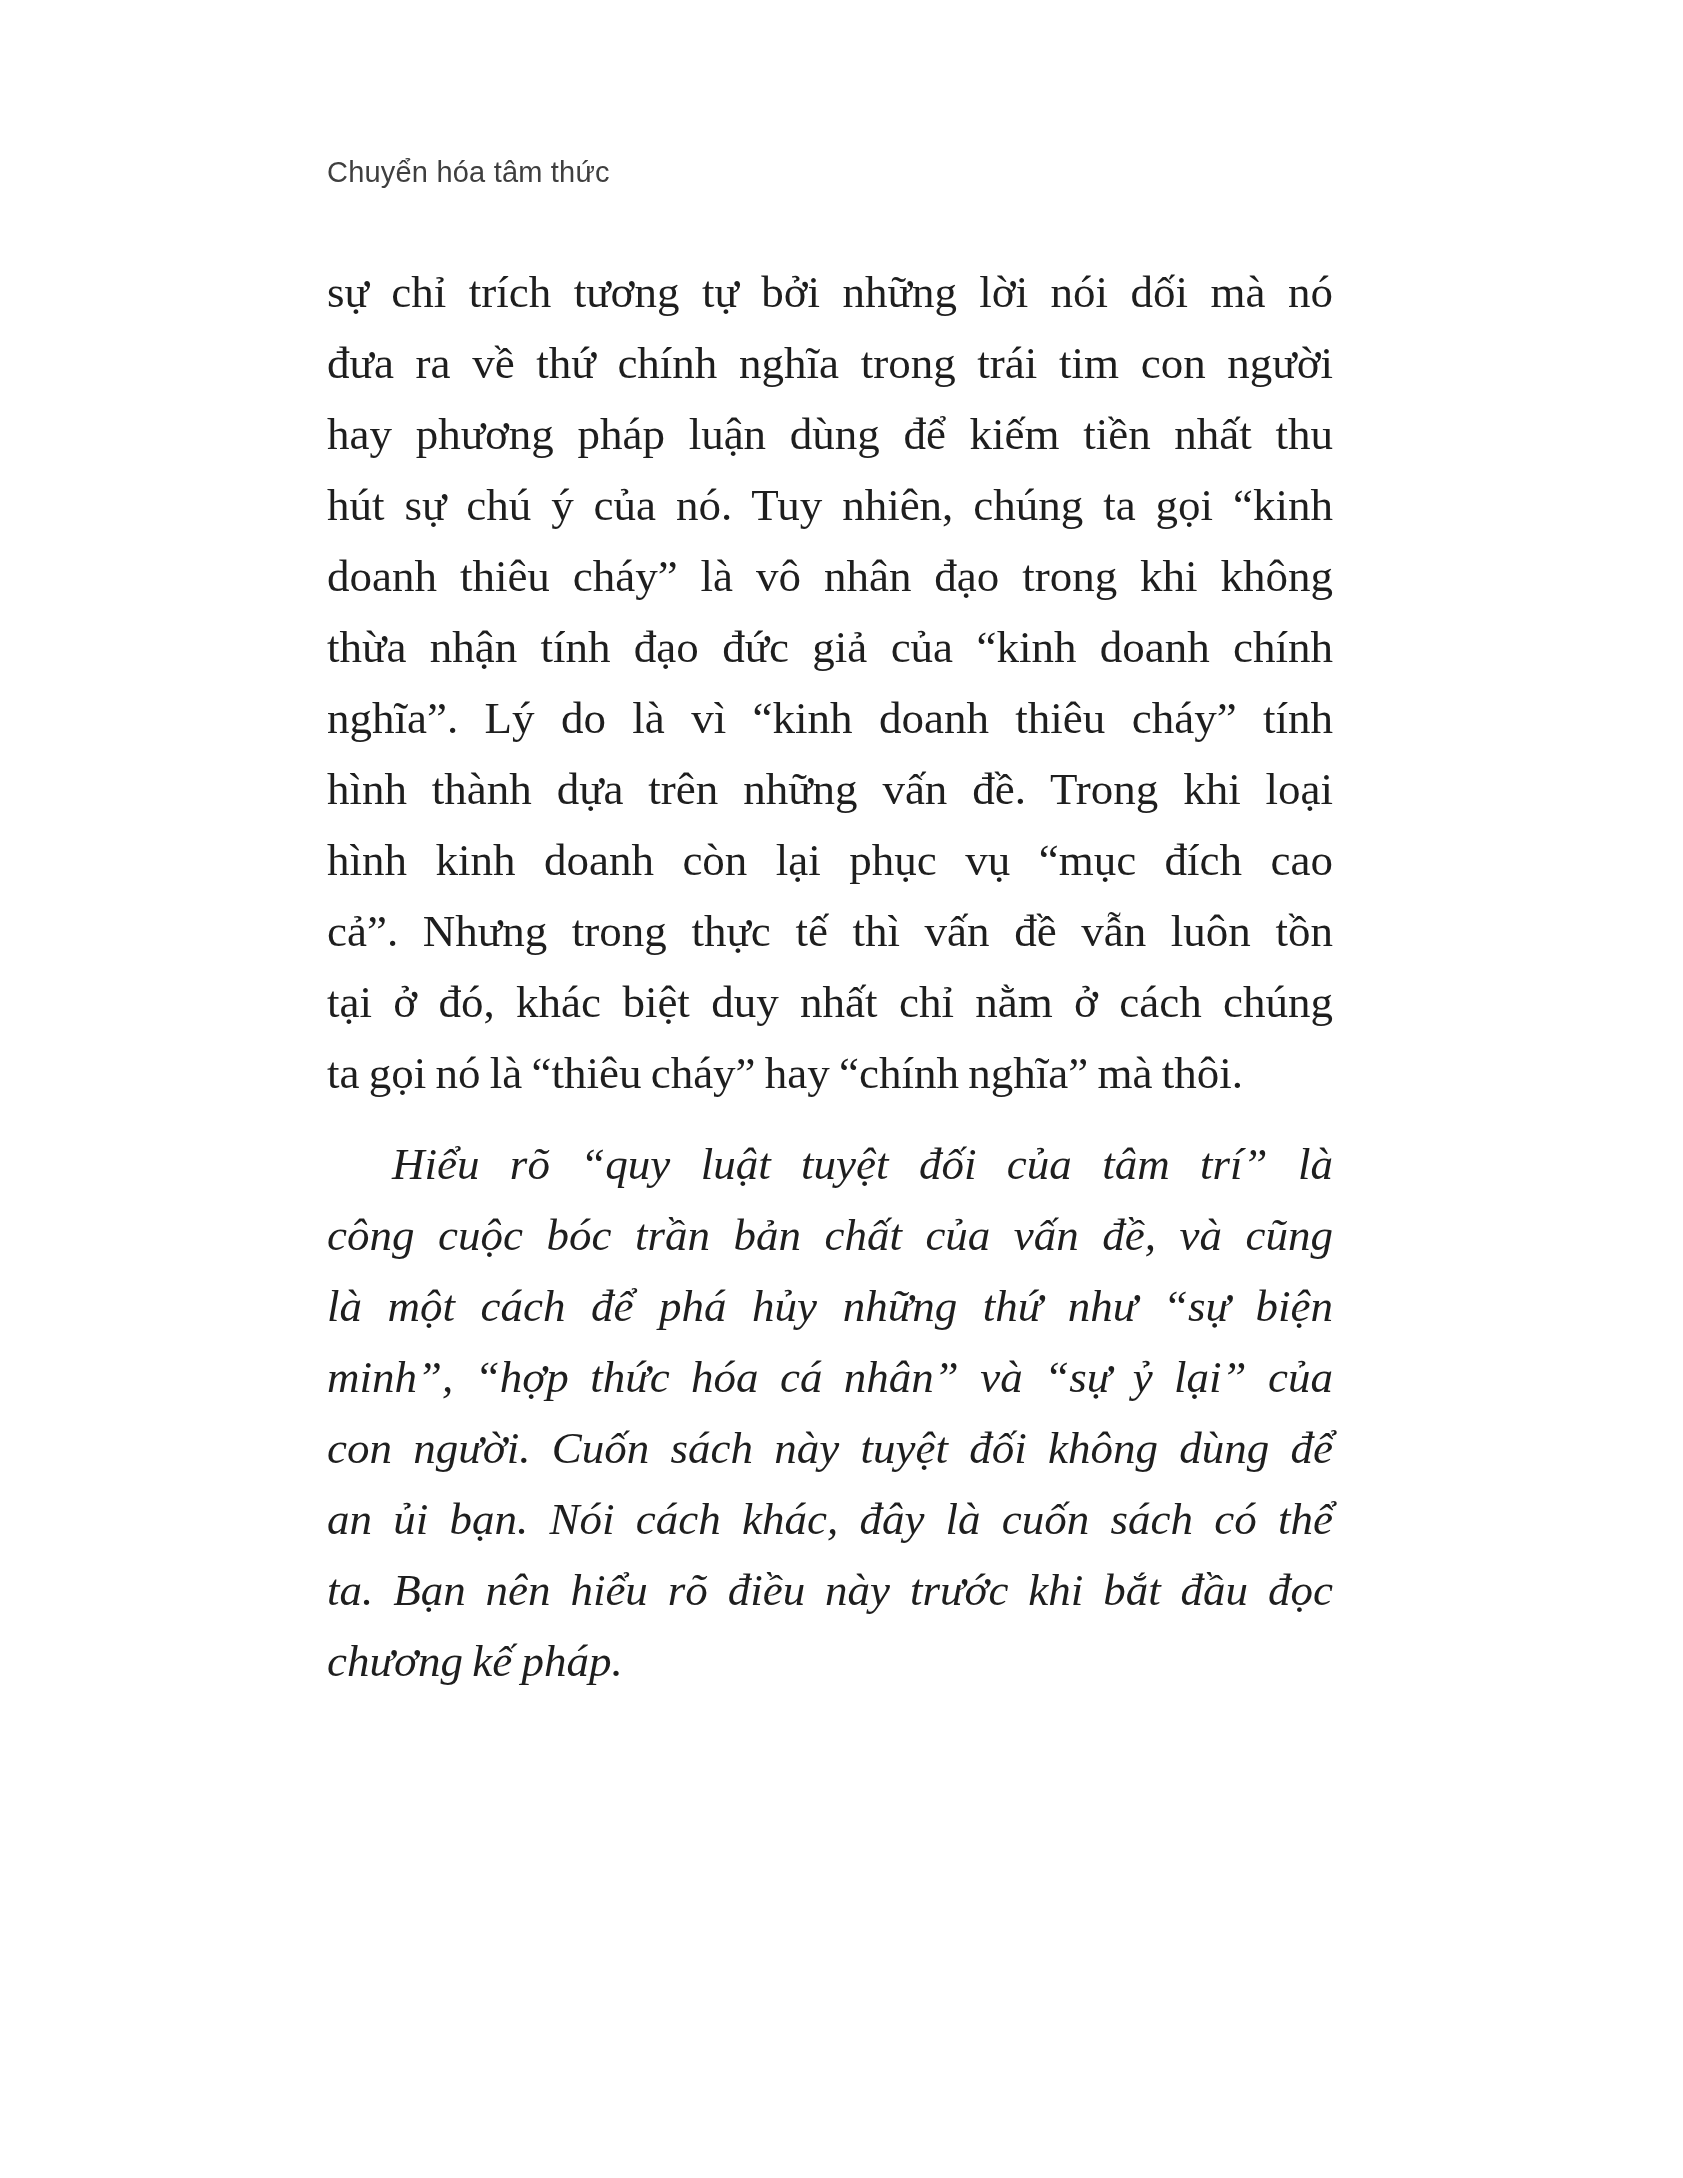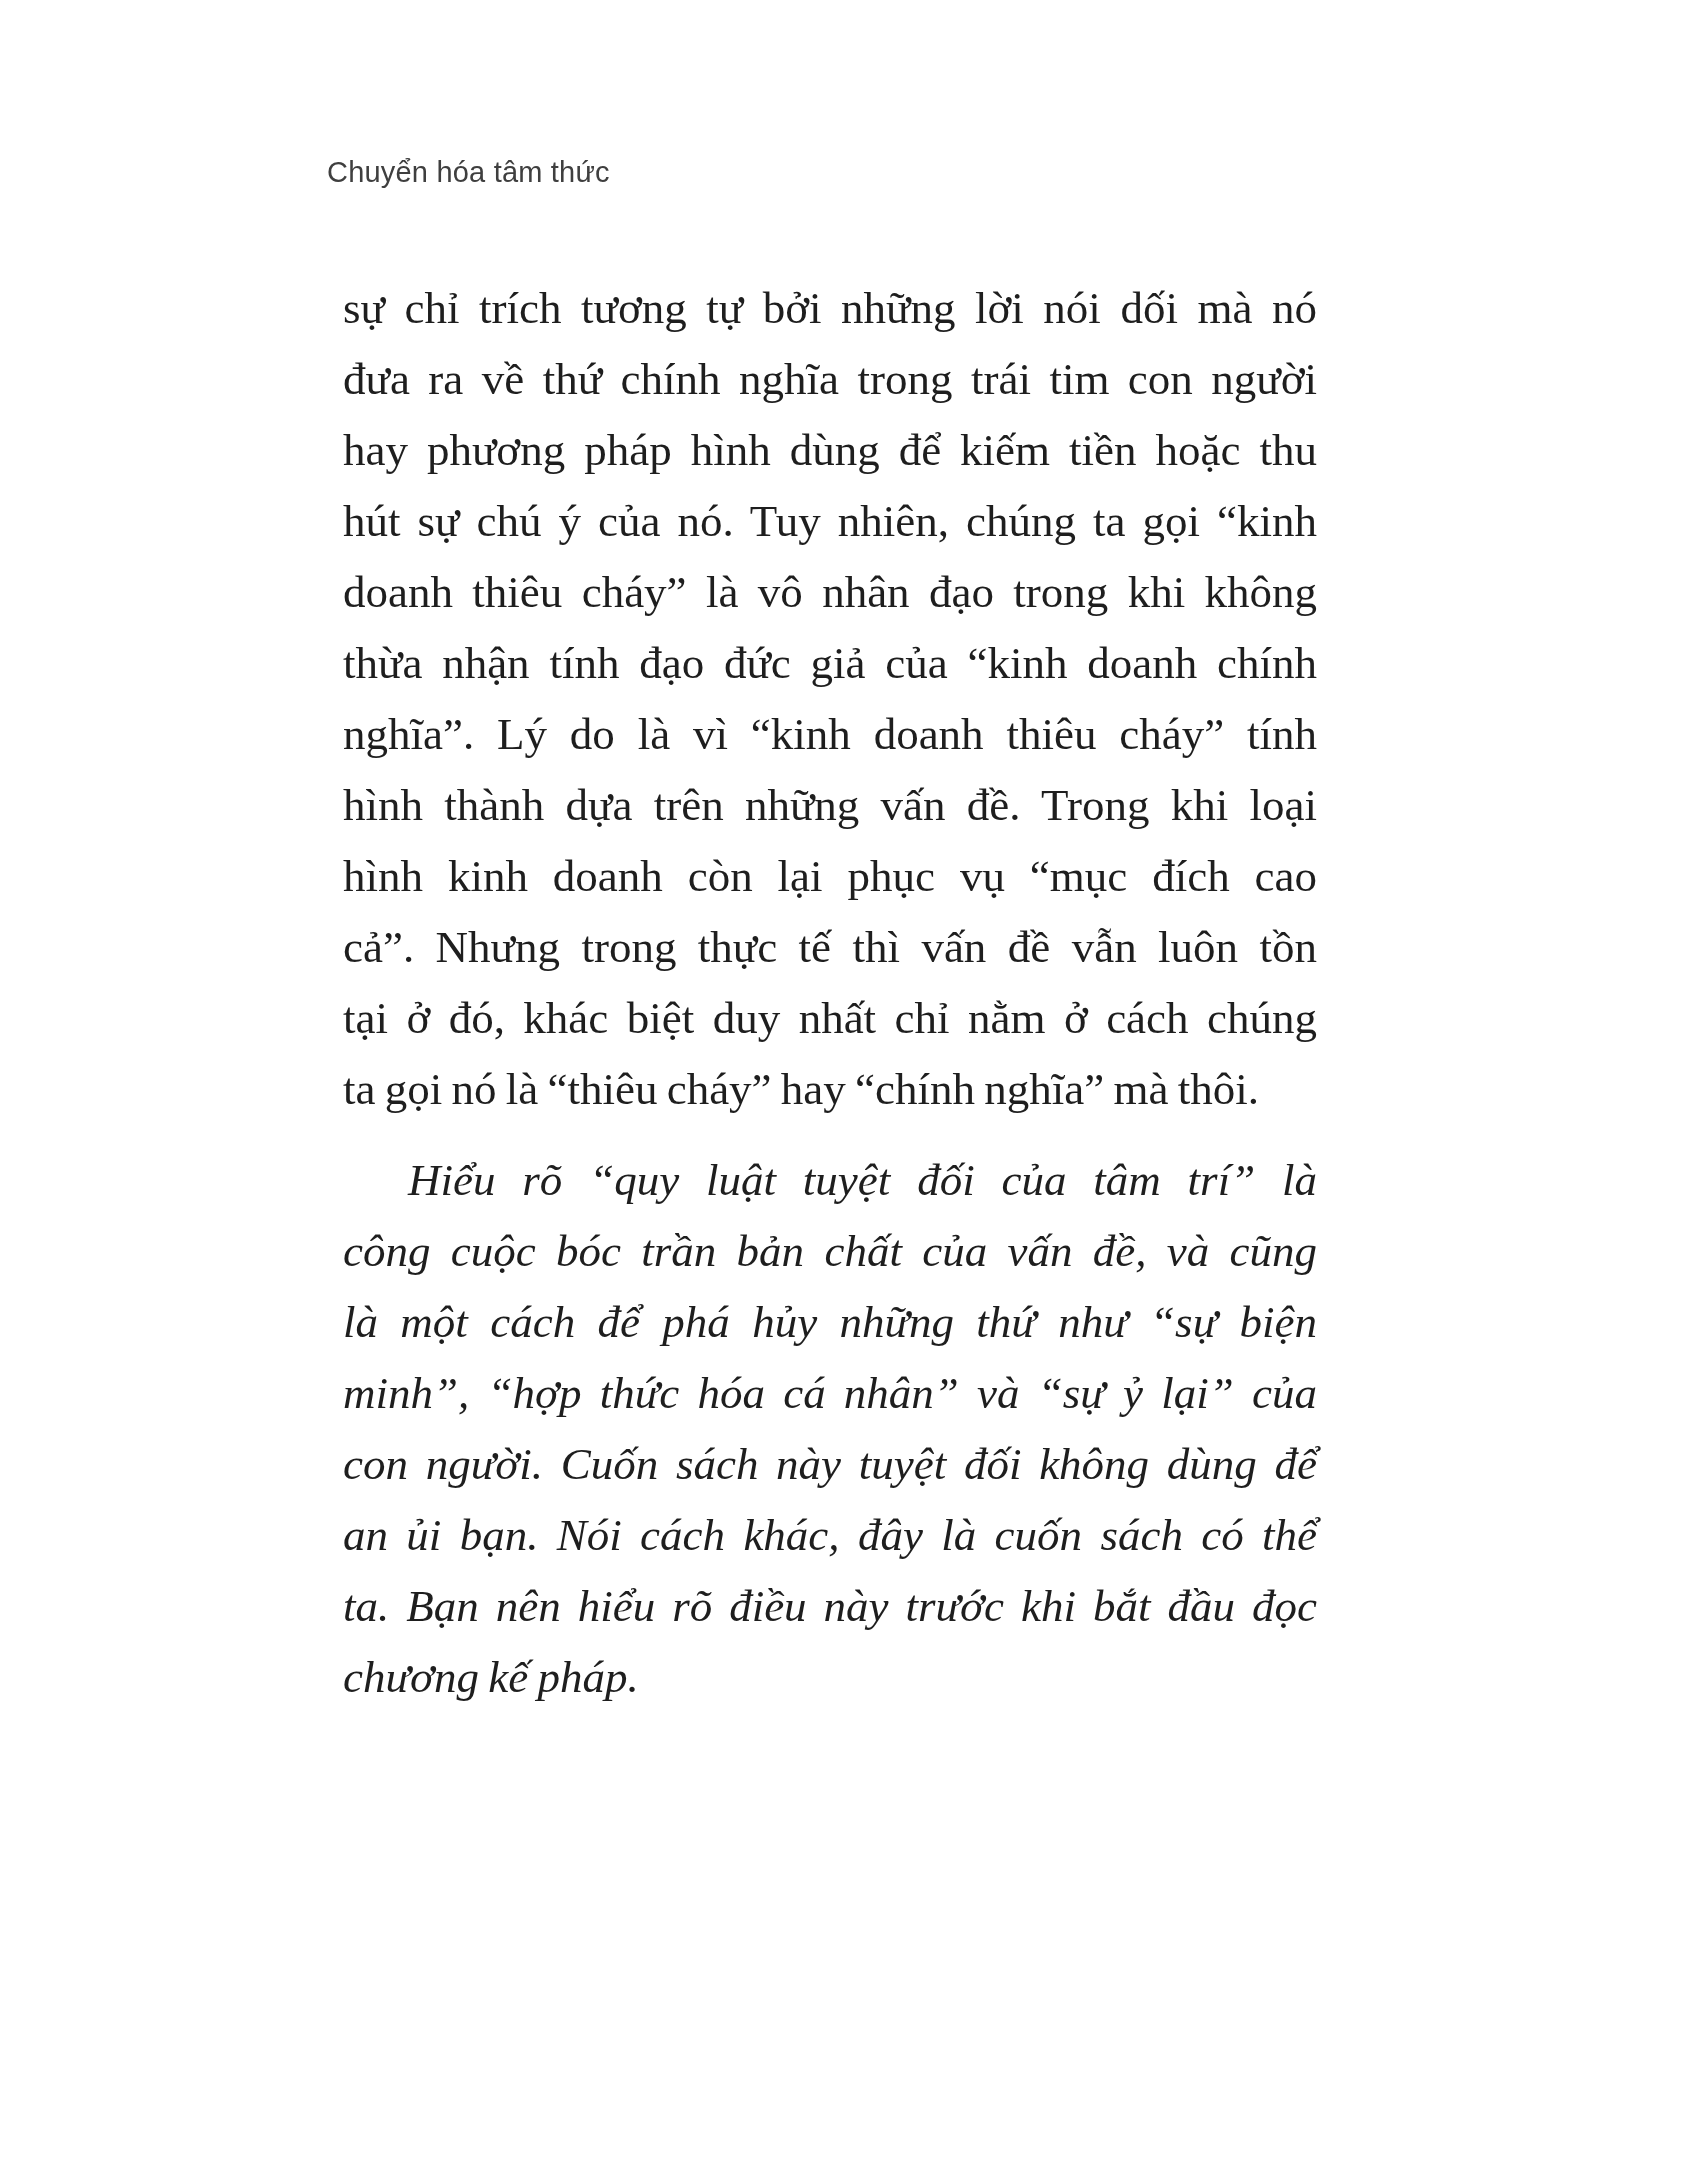--- a/index.html
+++ b/index.html
@@ -28,21 +28,21 @@
     position: absolute;
     left: 327px;
     top: 257px;
     width: 1006px;
     font-family: "Liberation Serif", "DejaVu Serif", serif;
     font-size: 45px;
     line-height: 71px;
     color: var(--text, #1e1e1e);
     word-spacing: -2px;
   }
-  .para { margin: 16px; }
+  .para { margin: 0; }
   .para.indent { margin-top: 20px; font-style: italic; }
   .line {
     text-align: justify;
     text-align-last: justify;
   }
   .line.last { text-align-last: left; }
   .para.indent .line.first { text-indent: 65px; }
 
   .page-number-badge {
     position: absolute;
@@ -70,21 +70,21 @@
 <body>
 
 <div class="page">
 
   <div class="running-head">Chuyển hóa tâm thức</div>
 
   <div class="body-text">
       <div class="para">
         <div class="line first">sự chỉ trích tương tự bởi những lời nói dối mà nó</div>
         <div class="line">đưa ra về thứ chính nghĩa trong trái tim con người</div>
-        <div class="line">hay phương pháp hình dùng để kiếm tiền hoặc thu</div>
+        <div class="line">hay phương pháp luận dùng để kiếm tiền nhất thu</div>
         <div class="line">hút sự chú ý của nó. Tuy nhiên, chúng ta gọi “kinh</div>
         <div class="line">doanh thiêu cháy” là vô nhân đạo trong khi không</div>
         <div class="line">thừa nhận tính đạo đức giả của “kinh doanh chính</div>
         <div class="line">nghĩa”. Lý do là vì “kinh doanh thiêu cháy” tính</div>
         <div class="line">hình thành dựa trên những vấn đề. Trong khi loại</div>
         <div class="line">hình kinh doanh còn lại phục vụ “mục đích cao</div>
         <div class="line">cả”. Nhưng trong thực tế thì vấn đề vẫn luôn tồn</div>
         <div class="line">tại ở đó, khác biệt duy nhất chỉ nằm ở cách chúng</div>
         <div class="line last">ta gọi nó là “thiêu cháy” hay “chính nghĩa” mà thôi.</div>
       </div>

